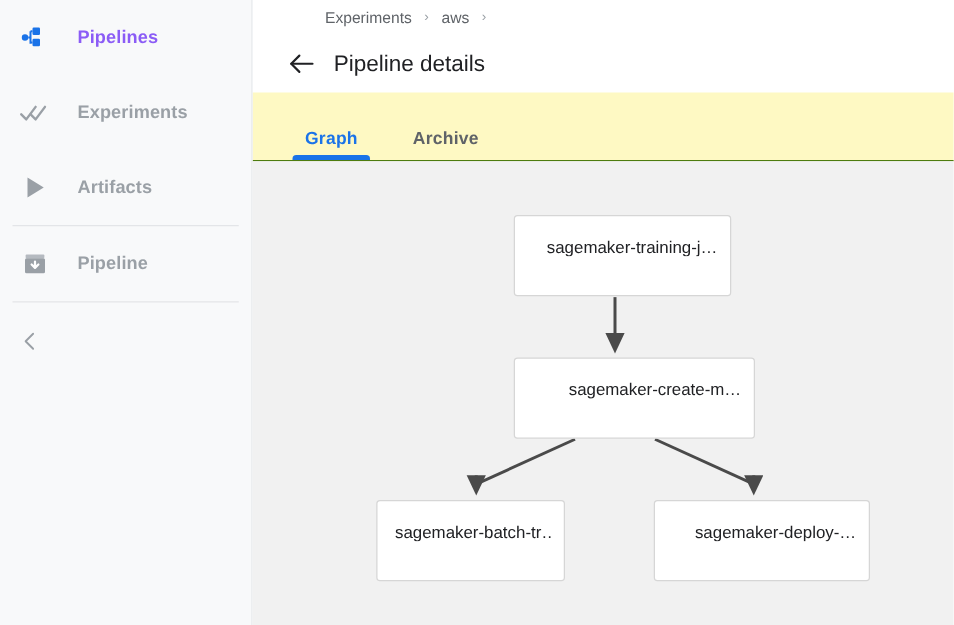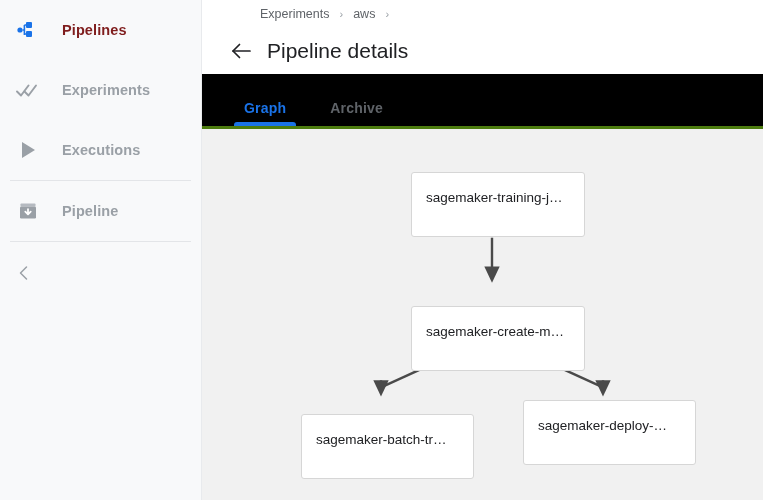--- a/index.html
+++ b/index.html
@@ -48,21 +48,21 @@
   }
   .nav-item .lbl {
     margin-left: 20px;
     font-size: 14.5px;
     font-weight: bold;
     color: #9aa0a6;
     letter-spacing: 0.1px;
     white-space: nowrap;
   }
   .nav-item.active .lbl {
-    color: #7f1d1d;
+    color: #8b5cf6;
   }
   .divider {
     height: 1px;
     background: #e3e5e8;
     margin: 0 10px;
   }
   .collapse-row {
     height: 62px;
     display: flex;
     align-items: center;
@@ -122,33 +122,33 @@
     width: 30px;
     height: 30px;
     display: flex;
     align-items: center;
     justify-content: center;
     cursor: pointer;
     flex: 0 0 30px;
   }
   .page-title {
     margin-left: 11px;
-    font-size: 21px;
+    font-size: 18px;
     color: #202124;
     font-weight: normal;
     white-space: nowrap;
   }
   .tabbar {
     display: flex;
     align-items: flex-end;
     height: 55px;
     padding-left: 32px;
-    border-bottom: 3px solid #4d7c0f;
-    box-sizing: border-box;
-    background: #000000;
+    border-bottom: 1px solid #4d7c0f;
+    box-sizing: border-box;
+    background: #fef9c3;
     flex: 0 0 auto;
   }
   .tab {
     position: relative;
     padding: 0 10px 10px 10px;
     margin-right: 24px;
     font-size: 14px;
     font-weight: bold;
     color: #5f6368;
     cursor: pointer;
@@ -194,20 +194,21 @@
   }
   .node .node-label {
     position: absolute;
     left: 14px;
     top: 17px;
     right: 10px;
     font-size: 13.5px;
     color: #202124;
     white-space: nowrap;
     overflow: hidden;
+    text-align: right;
   }
 </style>
 </head>
 <body>
 
 <div class="app">
 
   <div class="sidebar">
 
     <div class="nav-item active">
@@ -232,21 +233,21 @@
       <span class="lbl">Experiments</span>
     </div>
 
 
     <div class="nav-item">
       <span class="ico">
         <svg width="20" height="20" viewBox="0 0 20 20">
           <path d="M4 2 L17 10 L4 18 Z" fill="#9aa0a6"></path>
         </svg>
       </span>
-      <span class="lbl">Executions</span>
+      <span class="lbl">Artifacts</span>
     </div>
 
     <div class="divider"></div>
 
     <div class="nav-item">
       <span class="ico">
         <svg width="22" height="22" viewBox="0 0 22 22">
           <rect x="3.5" y="3.5" width="15" height="3" rx="0.8" fill="#b5bac0"></rect>
           <rect x="3" y="6.5" width="16" height="12" rx="1.2" fill="#9aa0a6"></rect>
           <path d="M11 9.2 V13.6 M8.3 11.6 L11 14.3 L13.7 11.6" stroke="#ffffff" stroke-width="1.8" fill="none" stroke-linecap="round" stroke-linejoin="round"></path>
@@ -312,25 +313,25 @@
         <path d="M179 252 L179 260" stroke="#4a4a4a" stroke-width="2.4" fill="none" marker-end="url(#arrowhead)"></path>
 
         <path d="M322 223 L401 259" stroke="#4a4a4a" stroke-width="2.4" fill="none"></path>
         <path d="M401 252 L401 260" stroke="#4a4a4a" stroke-width="2.4" fill="none" marker-end="url(#arrowhead)"></path>
       </svg>
 
       <div class="node" style="left:209px; top:43px; width:174px; height:65px;">
         <span class="node-label">sagemaker-training-j…</span>
       </div>
 
-      <div class="node" style="left:209px; top:157px; width:174px; height:65px;margin-top:20px;">
+      <div class="node" style="left:209px; top:157px; width:193px; height:65px;">
         <span class="node-label">sagemaker-create-m…</span>
       </div>
 
-      <div class="node" style="left:99px; top:285px; width:173px; height:65px;text-decoration:underline;">
+      <div class="node" style="left:99px; top:271px; width:151px; height:65px;text-decoration:underline;">
         <span class="node-label">sagemaker-batch-tr…</span>
       </div>
 
       <div class="node" style="left:321px; top:271px; width:173px; height:65px;padding-left:48px;">
         <span class="node-label">sagemaker-deploy-…</span>
       </div>
 
     </div>
   </div>
 </div>

